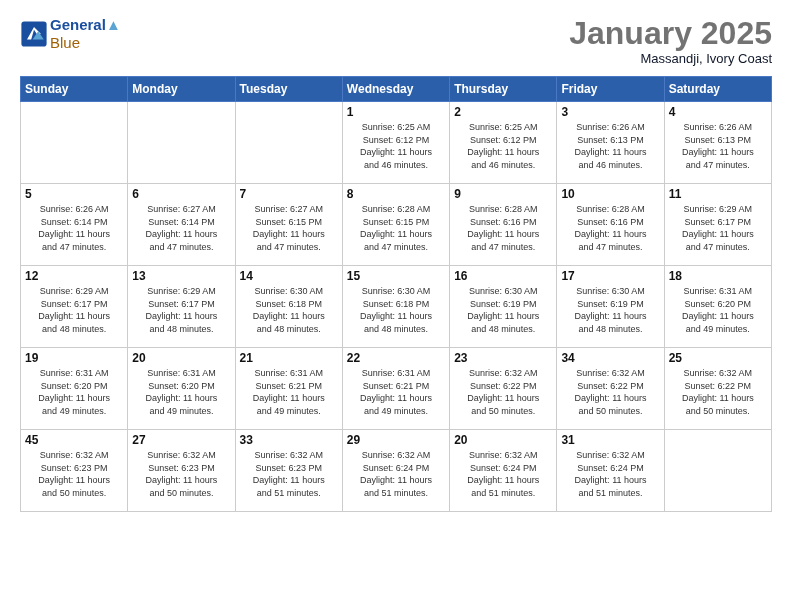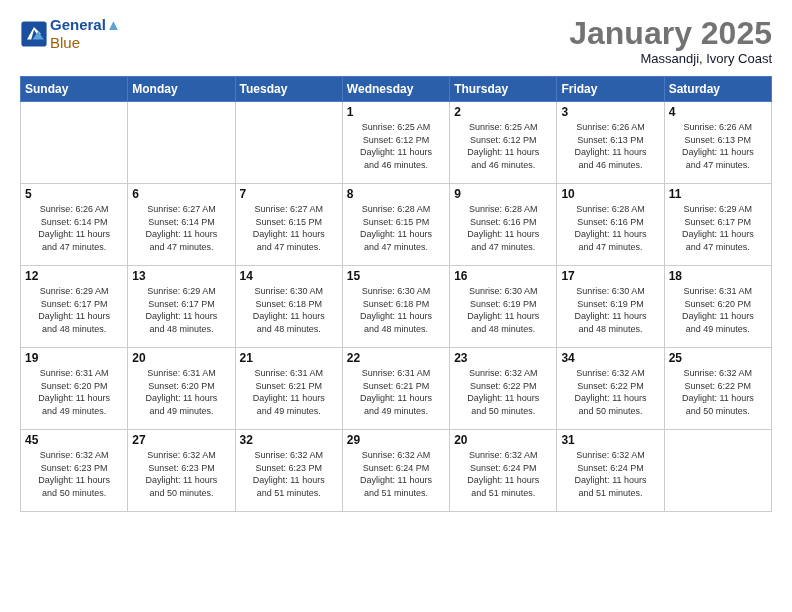--- a/index.html
+++ b/index.html
@@ -243,21 +243,21 @@
         <tr>
           <td>
             <span class="day-num">45</span>
             <div class="day-info">Sunrise: 6:32 AM<br>Sunset: 6:23 PM<br>Daylight: 11 hours<br>and 50 minutes.</div>
           </td>
           <td>
             <span class="day-num">27</span>
             <div class="day-info">Sunrise: 6:32 AM<br>Sunset: 6:23 PM<br>Daylight: 11 hours<br>and 50 minutes.</div>
           </td>
           <td>
-            <span class="day-num">32</span>
+            <span class="day-num">33</span>
             <div class="day-info">Sunrise: 6:32 AM<br>Sunset: 6:23 PM<br>Daylight: 11 hours<br>and 51 minutes.</div>
           </td>
           <td>
             <span class="day-num">29</span>
             <div class="day-info">Sunrise: 6:32 AM<br>Sunset: 6:24 PM<br>Daylight: 11 hours<br>and 51 minutes.</div>
           </td>
           <td>
             <span class="day-num">20</span>
             <div class="day-info">Sunrise: 6:32 AM<br>Sunset: 6:24 PM<br>Daylight: 11 hours<br>and 51 minutes.</div>
           </td>

